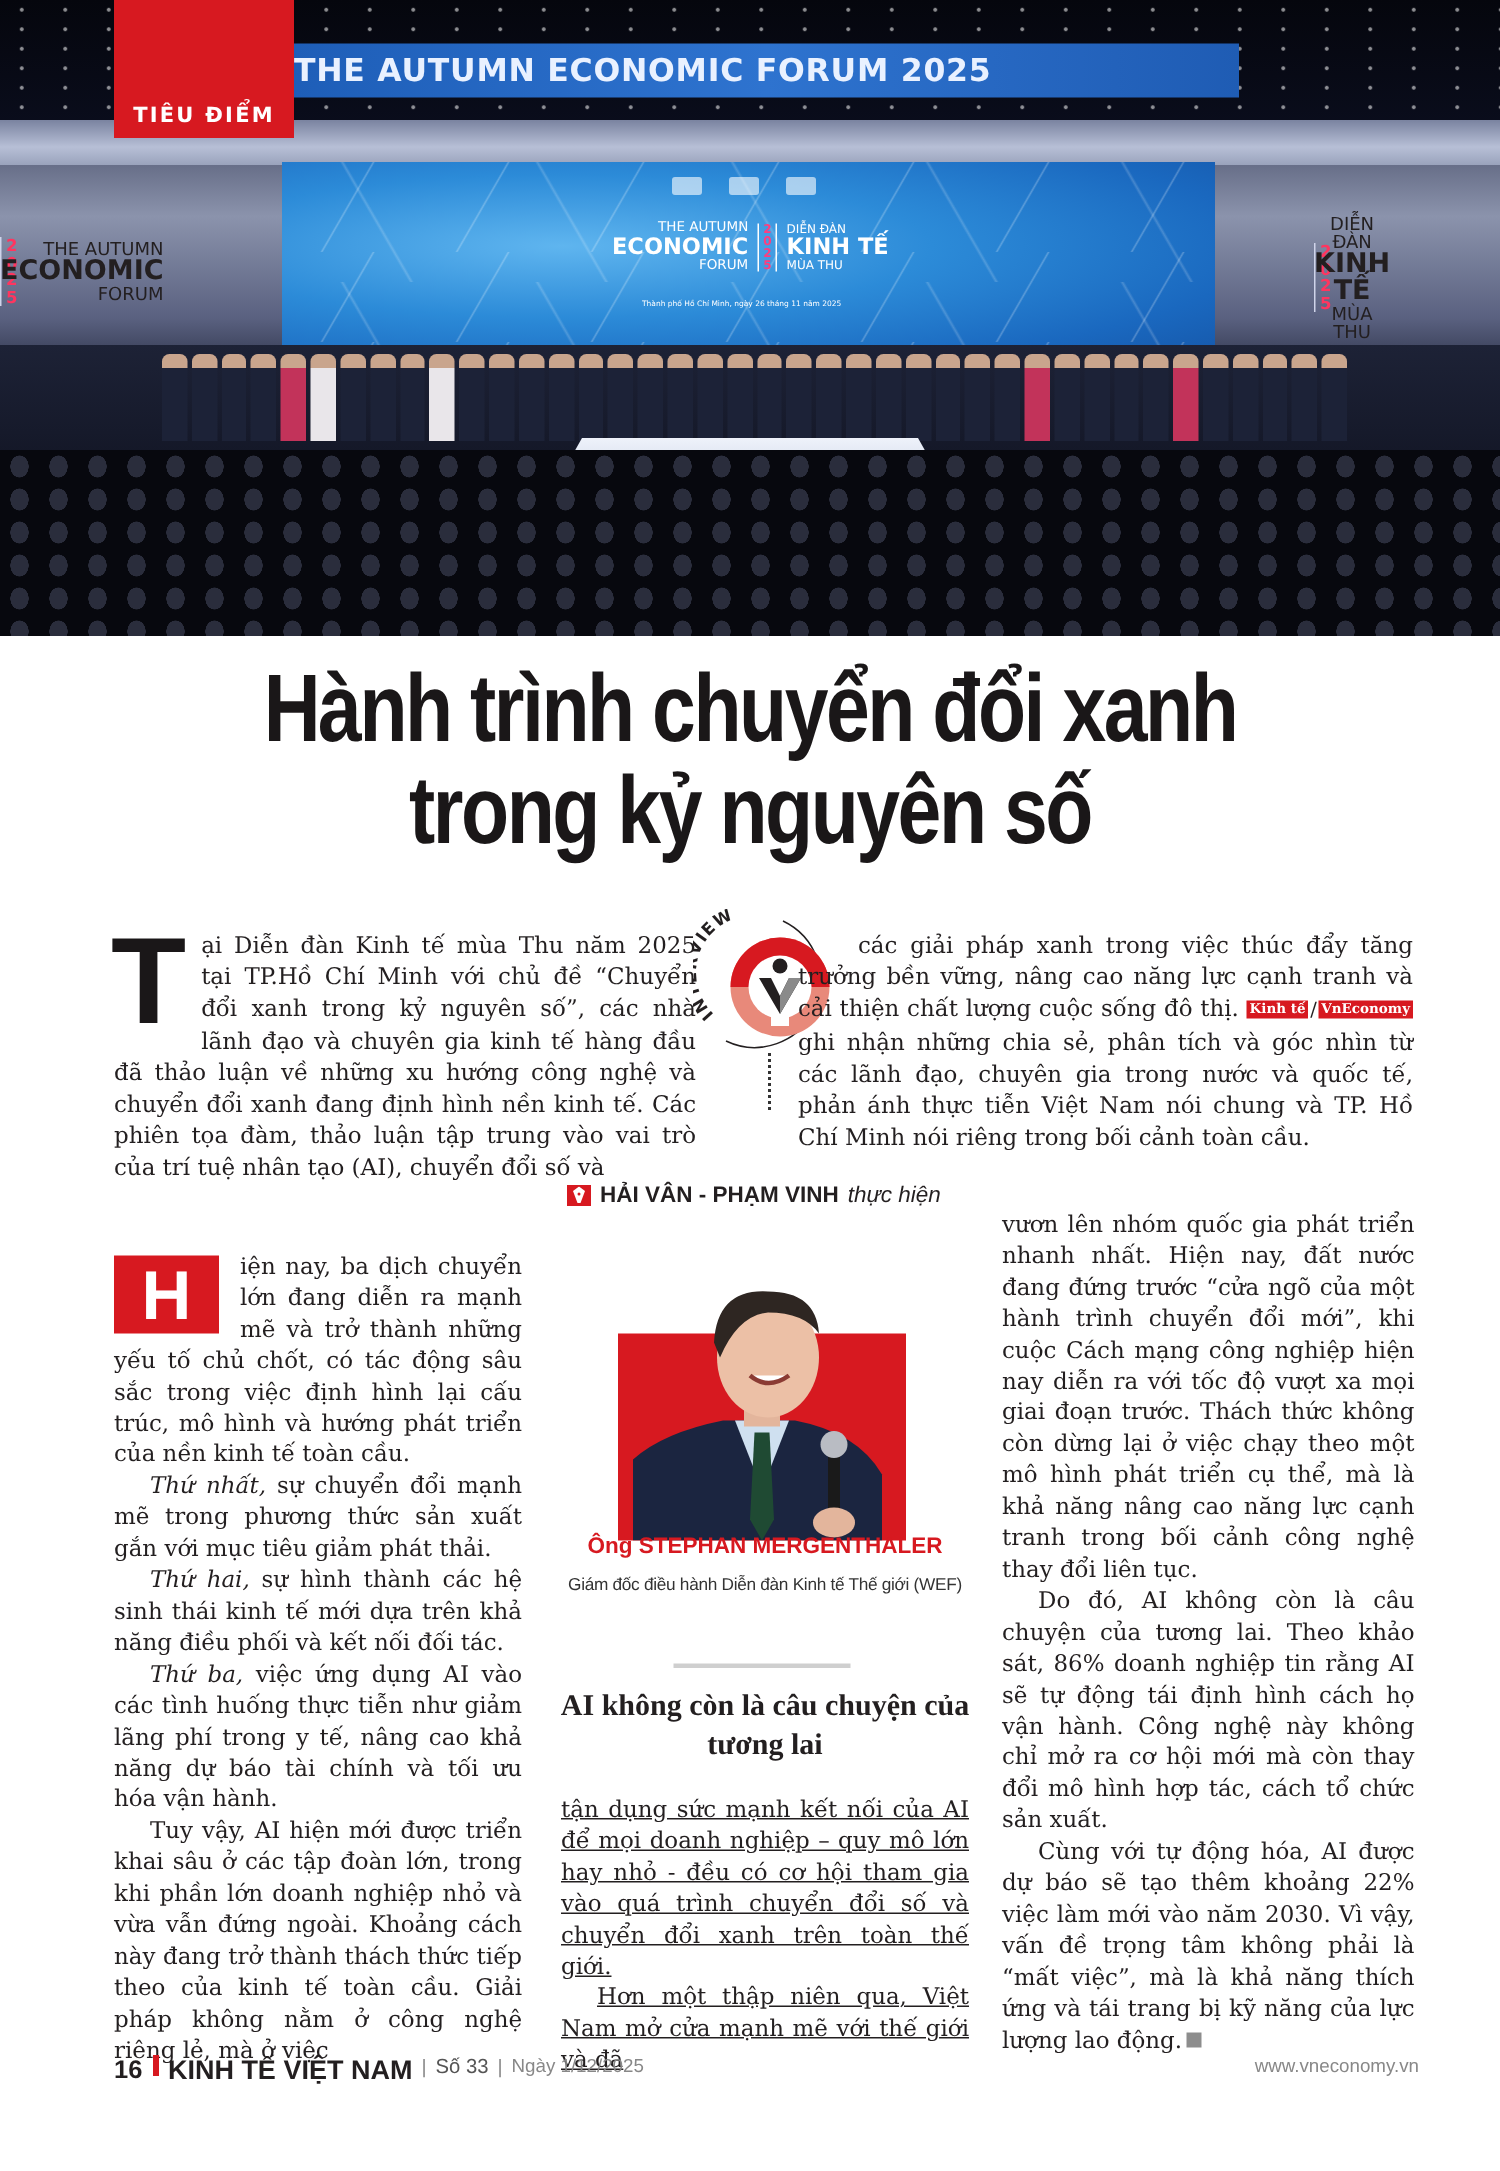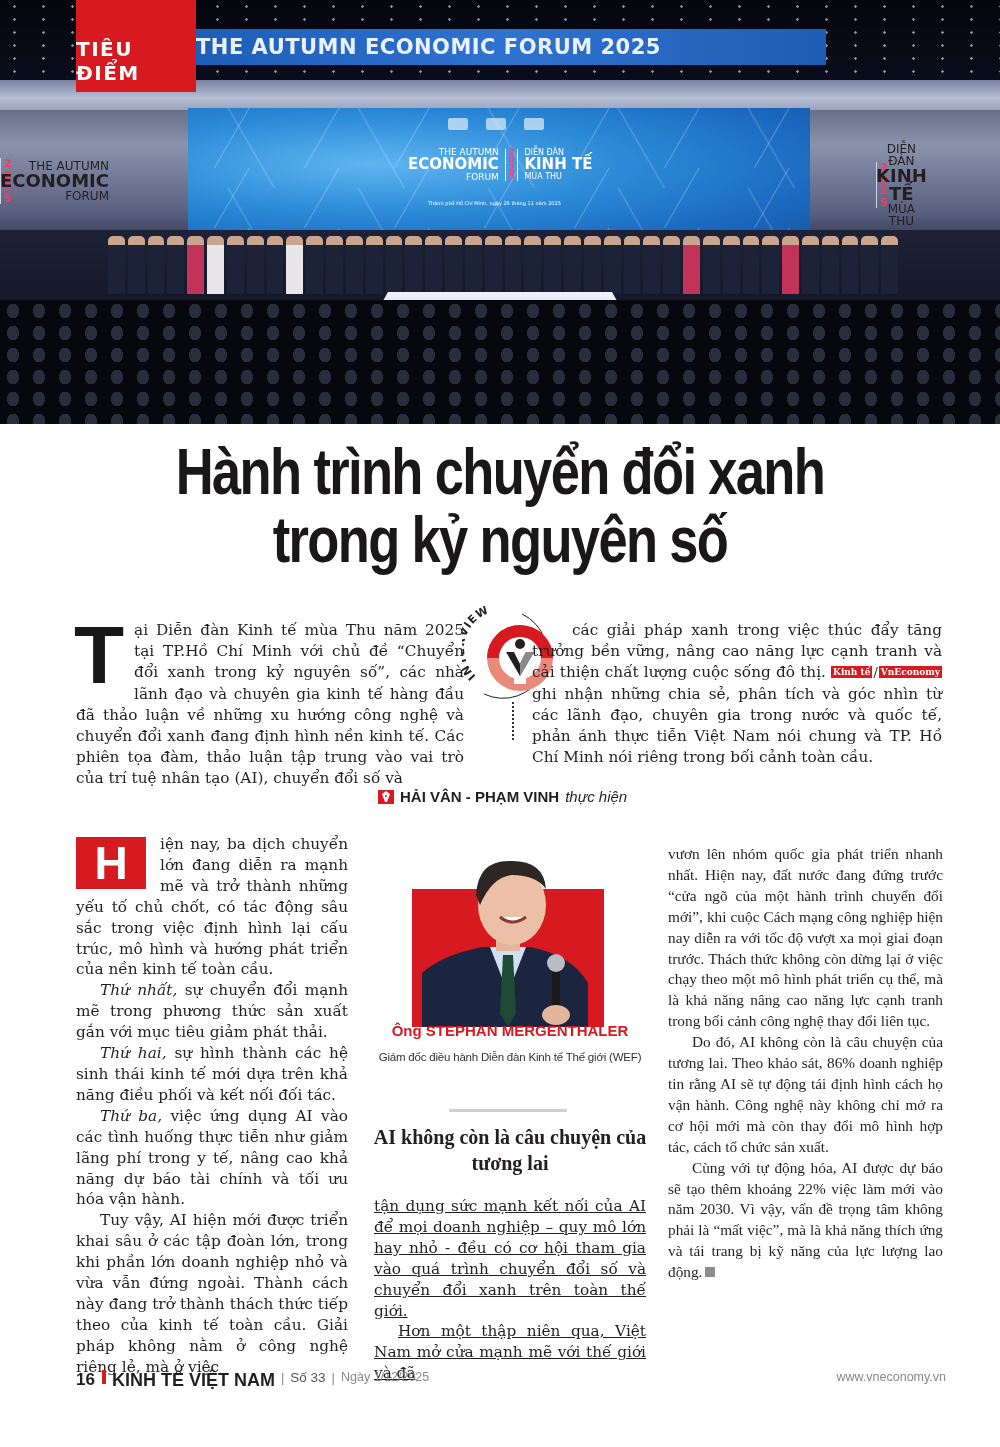--- a/index.html
+++ b/index.html
@@ -12,21 +12,21 @@
   .hero .stars { position: absolute; left: 0; top: 0; width: 1000px; height: 80px;
     background-image: radial-gradient(circle, #ffffff 1px, transparent 1.5px);
     background-size: 29px 13px; opacity: .55; }
   .hero .ceiling { position: absolute; left: 0; top: 80px; width: 1000px; height: 30px;
     background: linear-gradient(180deg, #7a83a0, #b7bfd6 60%, #9aa3bc); }
   .banner { position: absolute; left: 196px; top: 29px; width: 630px; height: 36px;
     background: linear-gradient(90deg, #1e5eb8, #2e73cf 50%, #1f5cb4); display: flex; align-items: center; }
   .banner span { font-family: "DejaVu Sans", sans-serif; font-weight: bold; color: #e9f1ff; font-size: 21px; letter-spacing: .5px; }
   .tag { position: absolute; left: 76px; top: 0; width: 120px; height: 92px; background: #d71920;
     display: flex; align-items: flex-end; justify-content: center; padding-bottom: 7px; }
-  .tag span { font-family: "DejaVu Sans", sans-serif; font-weight: bold; color: #fff; font-size: 20px; letter-spacing: 1.5px; }
+  .tag span { font-family: "DejaVu Sans", sans-serif; font-weight: bold; color: #fff; font-size: 14px; letter-spacing: 1.5px; }
 
   .screen { position: absolute; left: 188px; top: 108px; width: 622px; height: 140px;
     background: radial-gradient(ellipse at 30% 40%, #5fb5ef 0%, #2c8bd8 40%, #1a68bf 75%, #1553a4 100%); overflow: hidden; }
   .screen .grid { position: absolute; inset: 0;
     background-image: linear-gradient(120deg, transparent 48%, rgba(255,255,255,.25) 49%, transparent 50%),
                       linear-gradient(60deg, transparent 48%, rgba(255,255,255,.18) 49%, transparent 50%);
     background-size: 90px 60px, 130px 80px; }
   .screen .logo-block { position: absolute; left: 220px; top: 40px; width: 200px; display: flex; align-items: center; gap: 6px; color: #fff; font-family: "DejaVu Sans", sans-serif; }
   .screen .l-left { text-align: right; line-height: 1.05; }
   .screen .l-left .s { font-size: 9px; }
@@ -83,21 +83,21 @@
   .byline .pen { width: 16px; height: 14px; background: #d71920; display: flex; align-items: center; justify-content: center; }
   .byline .names { font-weight: bold; }
   .byline .role { font-style: italic; }
 
   
   .col { position: absolute; font-size: 15.3px; line-height: 20.9px; text-align: justify; color: #231f20; }
   .col p { text-indent: 24px; }
   .col p.noind { text-indent: 0; }
   .col1 { left: 76px; top: 834px; width: 272px; }
   .col2 { left: 374px; top: 1196px; width: 272px; text-decoration: underline; }
-  .col3 { left: 668px; top: 844px; width: 275px; font-family: Liberation Serif, serif; }
+  .col3 { left: 668px; top: 806px; width: 275px; }
   .dropcap-h { float: left; width: 70px; height: 52px; background: #d71920; color: #fff;
     font-family: "Liberation Sans", sans-serif; font-weight: bold; font-size: 46px; line-height: 52px; text-align: center;
     margin: 3px 14px 0 0; }
   .end-mark { display: inline-block; width: 10px; height: 10px; background: #8d8d8d; margin-left: 3px; vertical-align: 0; }
 
   
   .portrait { position: absolute; left: 412px; top: 843px; width: 192px; height: 184px; }
   .portrait .red { position: absolute; left: 0; top: 46px; width: 192px; height: 138px; background: #d71920; }
   .caption-name { position: absolute; left: 360px; top: 1022px; width: 300px; text-align: center;
     font-family: "Liberation Sans", sans-serif; font-weight: bold; font-size: 15px; color: #d71920; }
@@ -277,21 +277,21 @@
   </span>
   <span class="names">HẢI VÂN - PHẠM VINH</span>
   <span class="role">thực hiện</span>
 </div>
 
 <div class="col col1">
   <p class="noind"><span class="dropcap-h">H</span><span>iện nay, ba dịch chuyển lớn đang diễn ra mạnh mẽ và trở thành những yếu tố chủ chốt, có tác động sâu sắc trong việc định hình lại cấu trúc, mô hình và hướng phát triển của nền kinh tế toàn cầu.</span></p>
   <p><i>Thứ nhất,</i><span> sự chuyển đổi mạnh mẽ trong phương thức sản xuất gắn với mục tiêu giảm phát thải.</span></p>
   <p><i>Thứ hai,</i><span> sự hình thành các hệ sinh thái kinh tế mới dựa trên khả năng điều phối và kết nối đối tác.</span></p>
   <p><i>Thứ ba,</i><span> việc ứng dụng AI vào các tình huống thực tiễn như giảm lãng phí trong y tế, nâng cao khả năng dự báo tài chính và tối ưu hóa vận hành.</span></p>
-  <p>Tuy vậy, AI hiện mới được triển khai sâu ở các tập đoàn lớn, trong khi phần lớn doanh nghiệp nhỏ và vừa vẫn đứng ngoài. Thành cách này đang trở thành thách thức tiếp theo của kinh tế toàn cầu. Giải pháp không nằm ở công nghệ riêng lẻ, mà ở việc</p>
+  <p>Tuy vậy, AI hiện mới được triển khai sâu ở các tập đoàn lớn, trong khi phần lớn doanh nghiệp nhỏ và vừa vẫn đứng ngoài. Khoảng cách này đang trở thành thách thức tiếp theo của kinh tế toàn cầu. Giải pháp không nằm ở công nghệ riêng lẻ, mà ở việc</p>
 </div>
 
 <div class="portrait">
   <div class="red"></div>
   <svg style="position:absolute;left:0;top:0" width="192" height="184" viewBox="0 0 192 184">
     <path d="M10 184 L10 130 Q30 112 70 104 L118 104 Q160 112 176 140 L176 184 Z" fill="#1b2540"></path>
     <path d="M78 104 L96 150 L114 104 Z" fill="#cfe0f0"></path>
     <path d="M91 112 L101 112 L104 170 L96 184 L88 170 Z" fill="#1f4a33"></path>
     <rect x="84" y="86" width="24" height="22" fill="#e3b59c"></rect>
     <ellipse cx="100" cy="62" rx="34" ry="40" fill="#ecc0a6"></ellipse>

